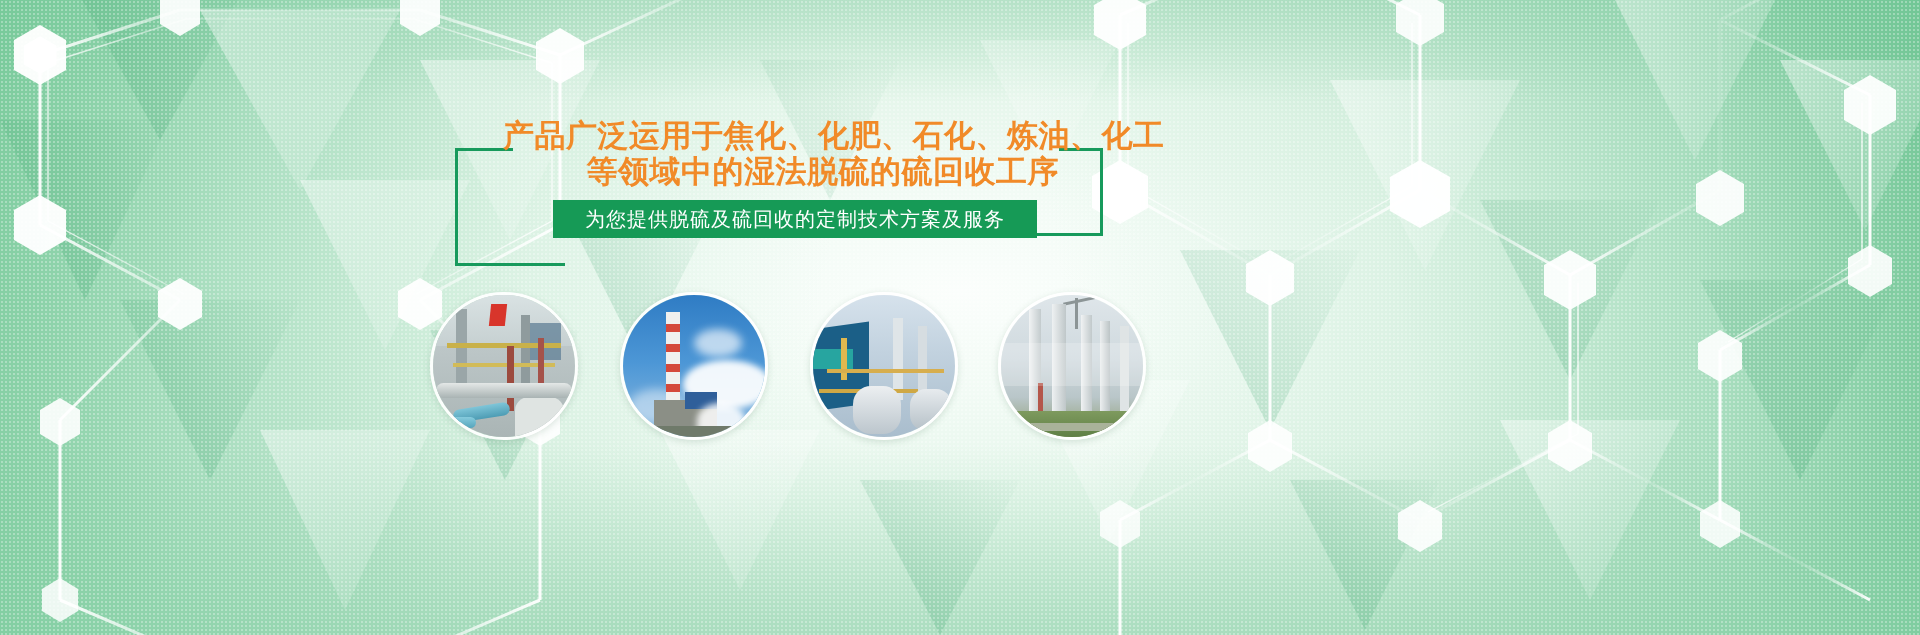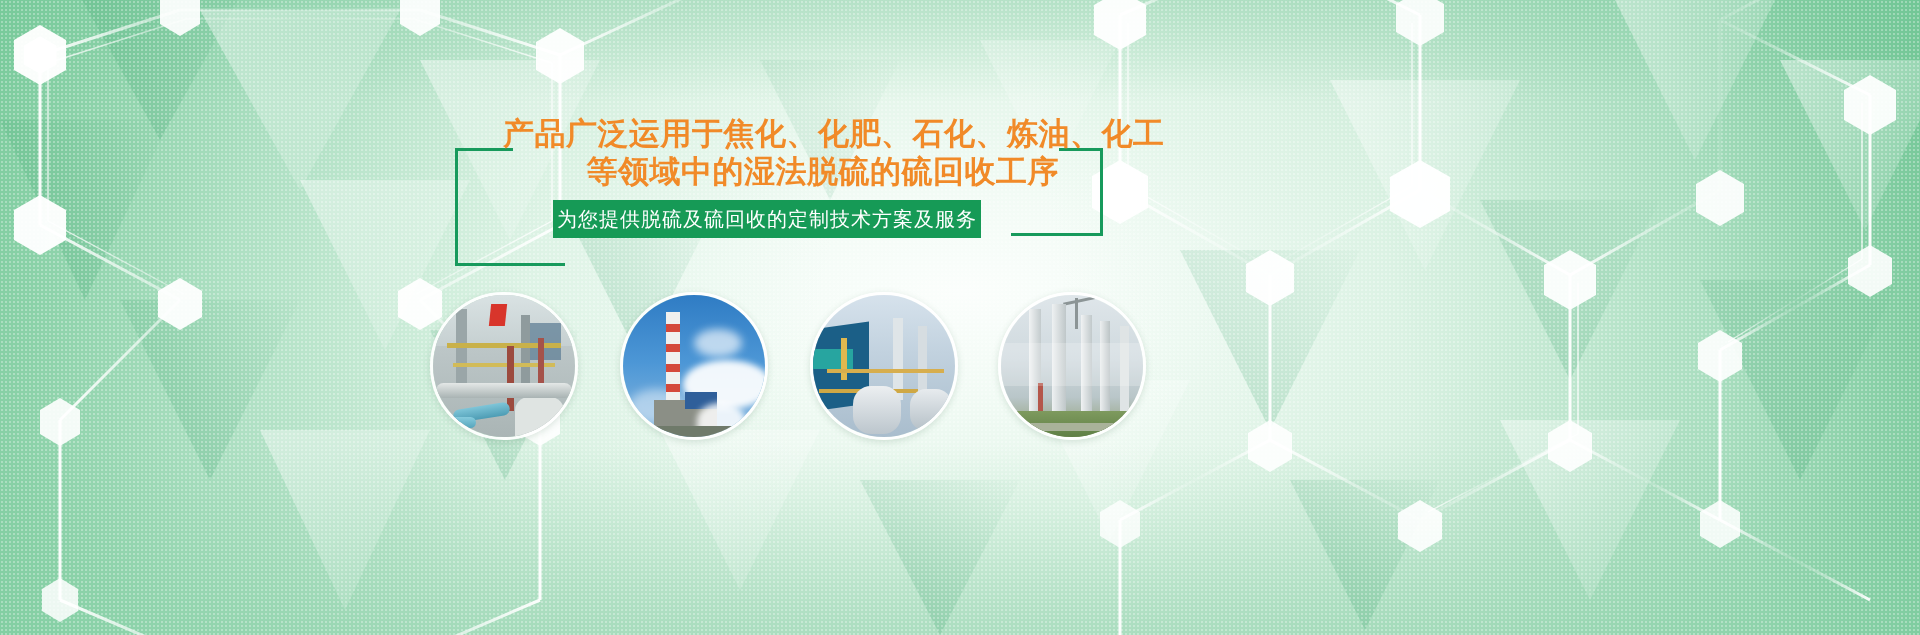--- a/index.html
+++ b/index.html
@@ -72,28 +72,28 @@
   .headline{
     position:absolute; left:48px; top:0; width:556px;
     text-align:center;
     color:#F18A28;
     font-size:31px;
     font-weight:bold;
     line-height:36px;
     letter-spacing:.5px;
     white-space:nowrap;
   }
-  .headline .l1{ display:block;font-family:Liberation Mono, monospace; }
+  .headline .l1{ display:block; }
   .headline .l2{ display:block;text-align:right; }
 
   
   .subbar{
     position:absolute;
     left:553px; top:200px;
-    width:428px; height:38px;
+    width:484px; height:38px;
     background:#169A56;
     display:flex; align-items:center; justify-content:center;
   }
   .subbar-text{
     color:#ffffff;
     font-size:20px;
     letter-spacing:1px;
     line-height:38px;
     white-space:nowrap;
   }

